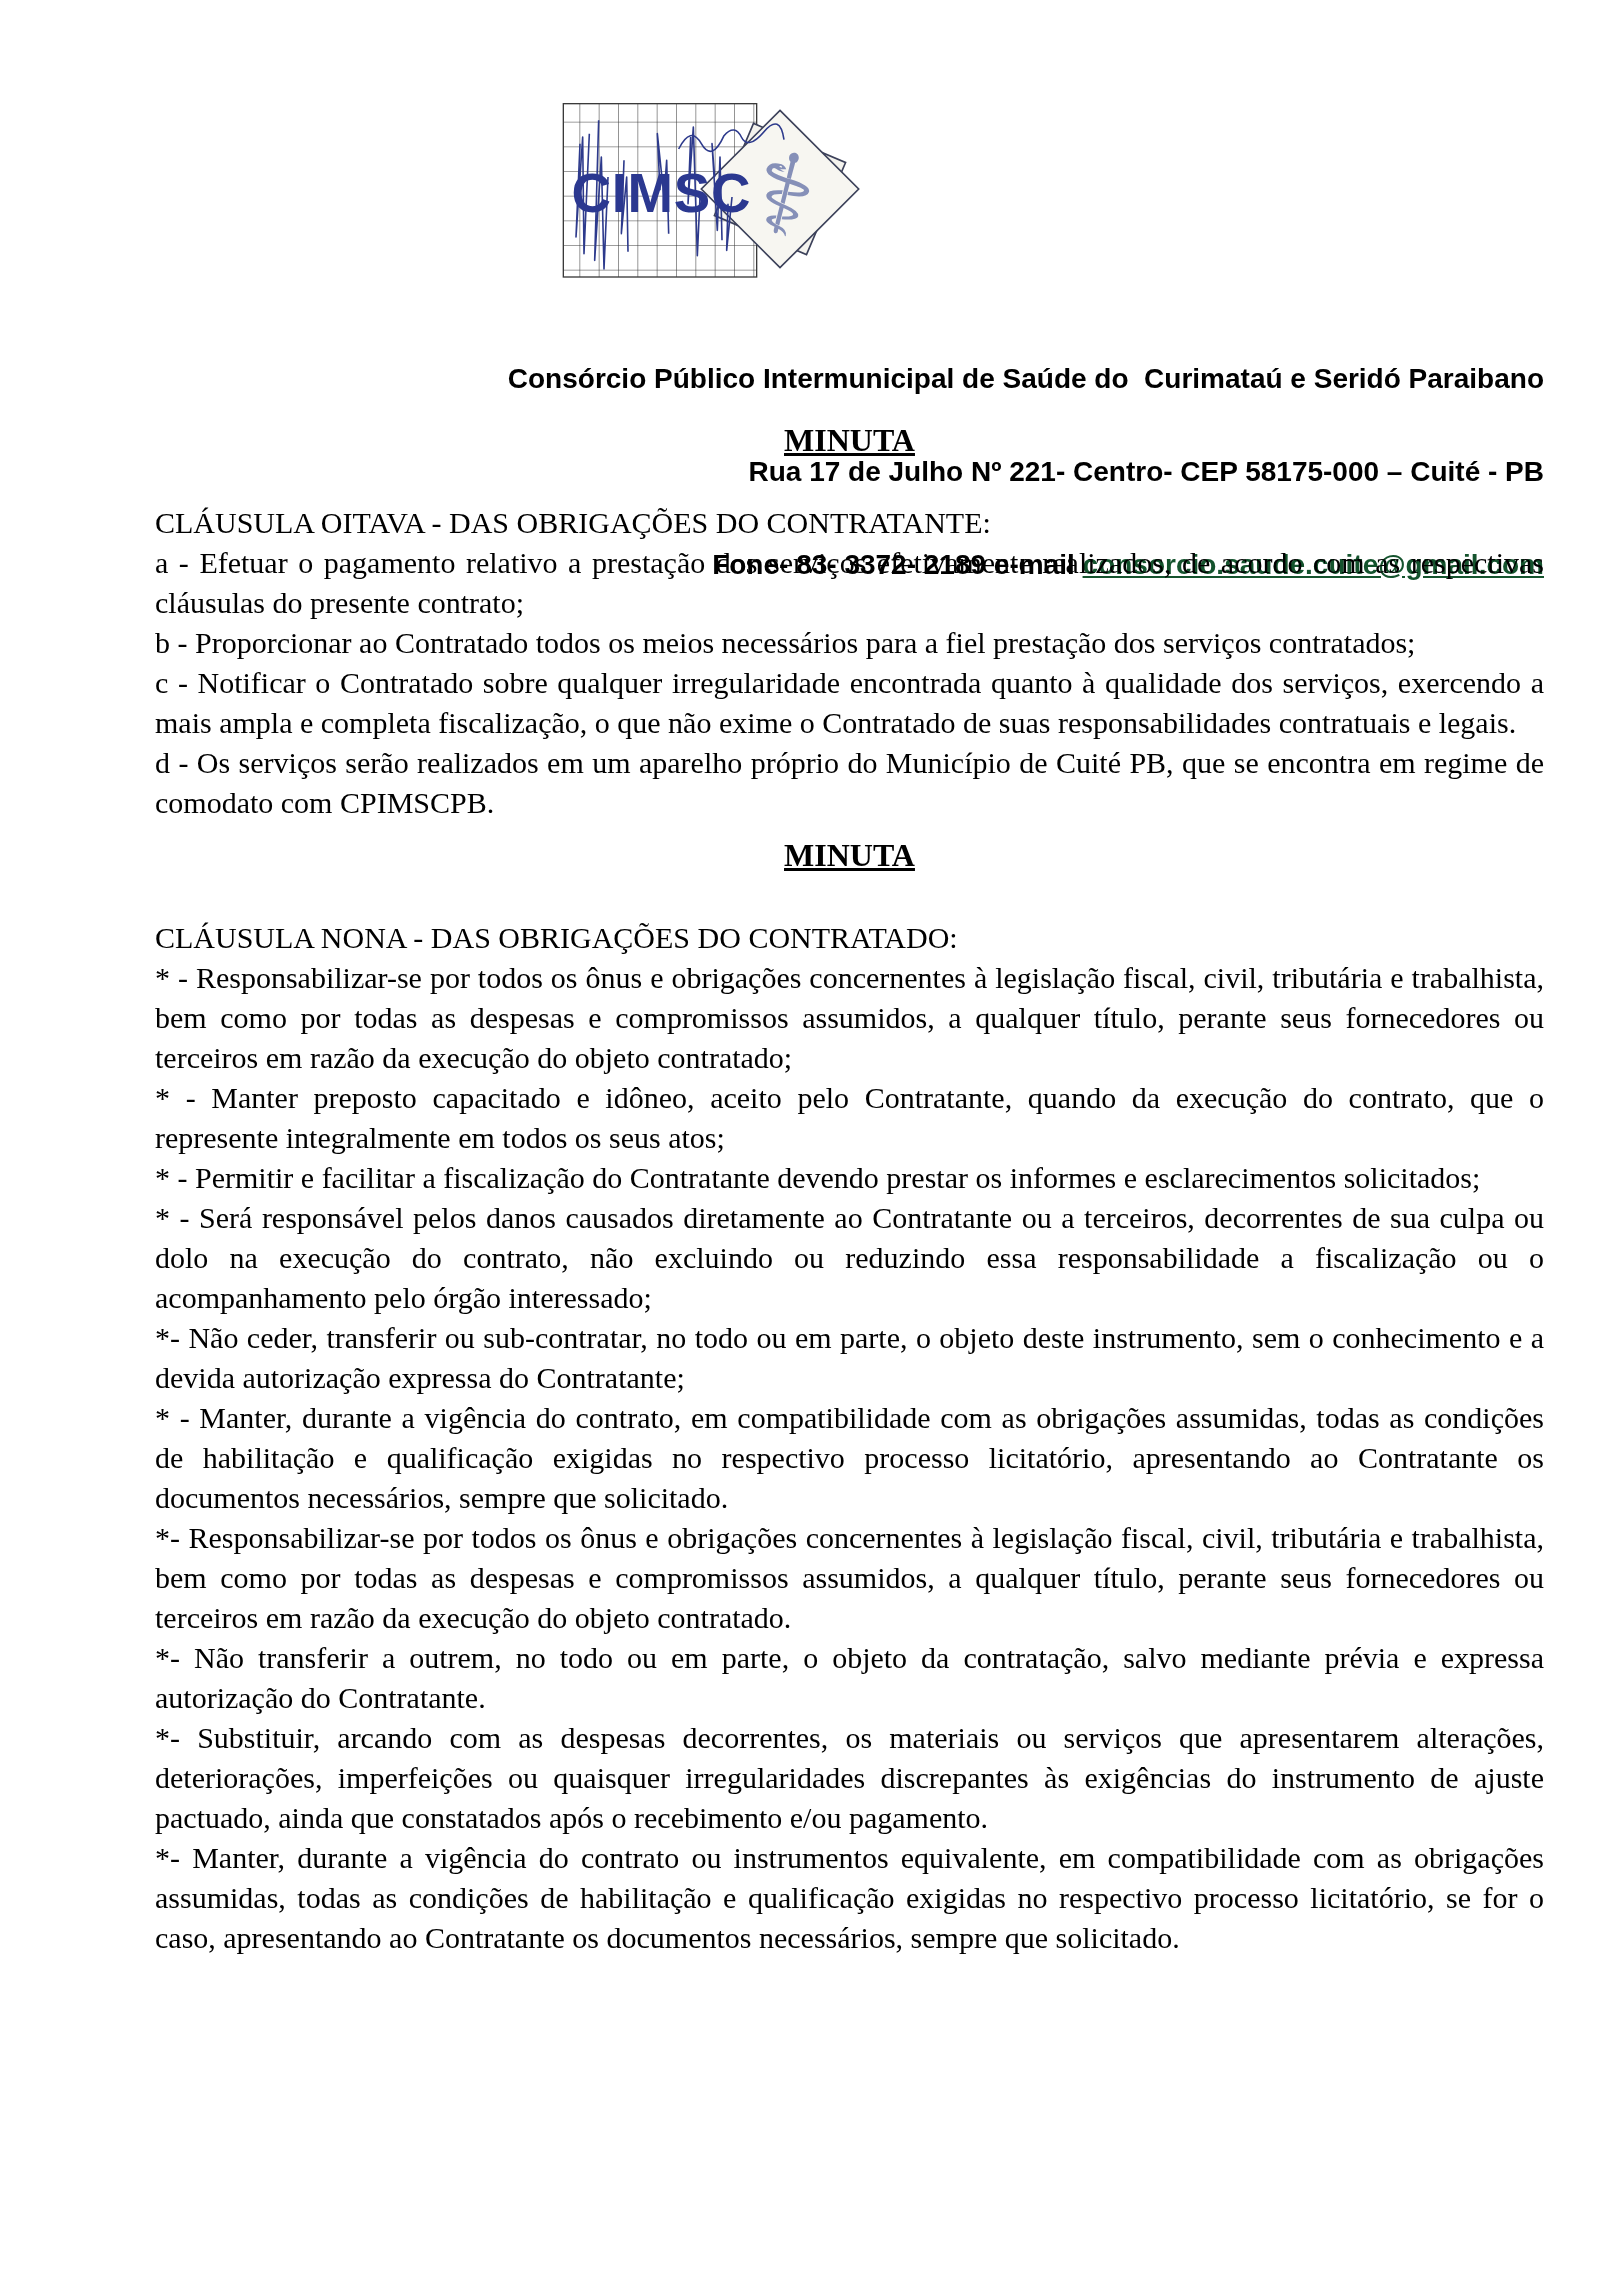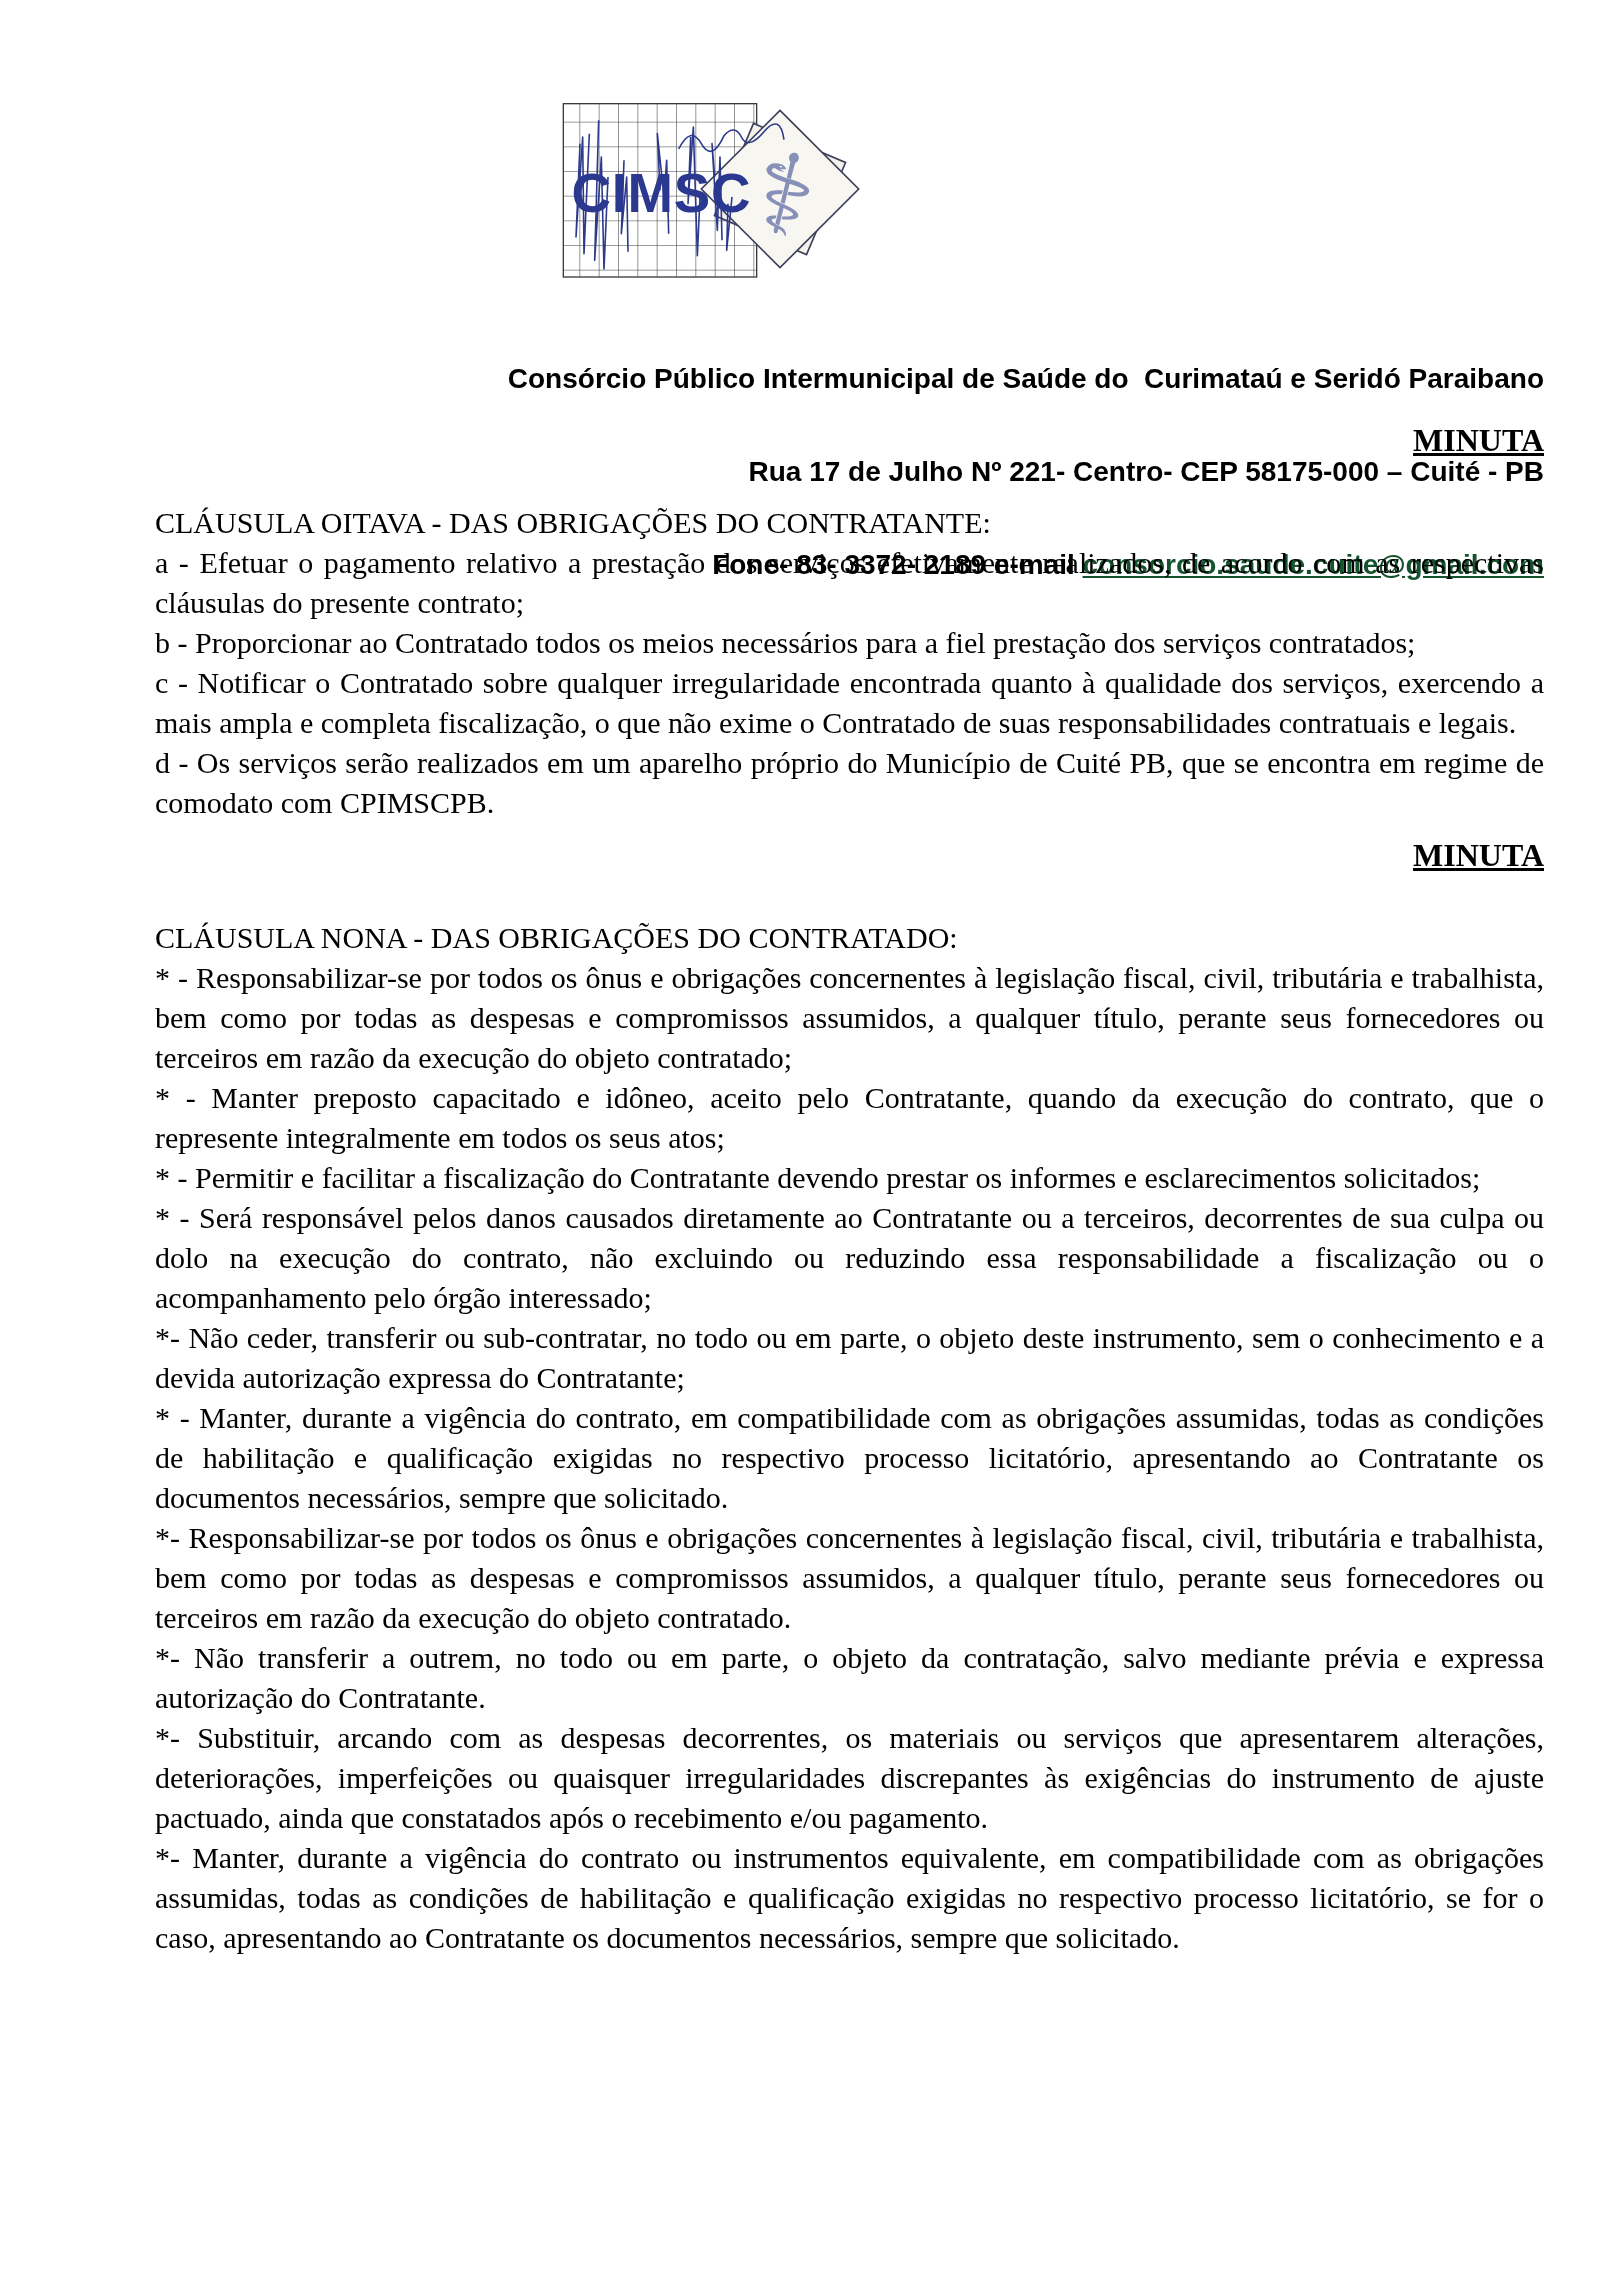--- a/index.html
+++ b/index.html
@@ -15,21 +15,21 @@
   
   .header{position:absolute;left:155px;top:301px;width:1389px;text-align:right;
           font-family:"Liberation Sans",sans-serif;font-weight:bold;font-size:28px;
           line-height:31px;white-space:pre-wrap;}
   .email{color:#14532d;text-decoration:underline;font-weight:bold;}
 
   
   .content{position:absolute;left:155px;top:423px;width:1389px;
            font-size:30px;line-height:40px;text-align:justify;text-justify:inter-word;}
   .minuta{font-family:"Liberation Serif",serif;font-size:32px;line-height:35px;
-          font-weight:bold;text-decoration:underline;margin:0 0 45px 0;text-align:right;}
+          font-weight:bold;text-decoration:underline;margin:0 0 45px 0;text-align:center;}
   .content p{margin:0;}
   .clause-title{text-align:left;}
   .section-2{margin-top:15px;}
 </style>
 </head>
 <body>
 
 <div class="page">
 
   <svg class="logo" viewBox="0 0 450 276" xmlns="http://www.w3.org/2000/svg">

